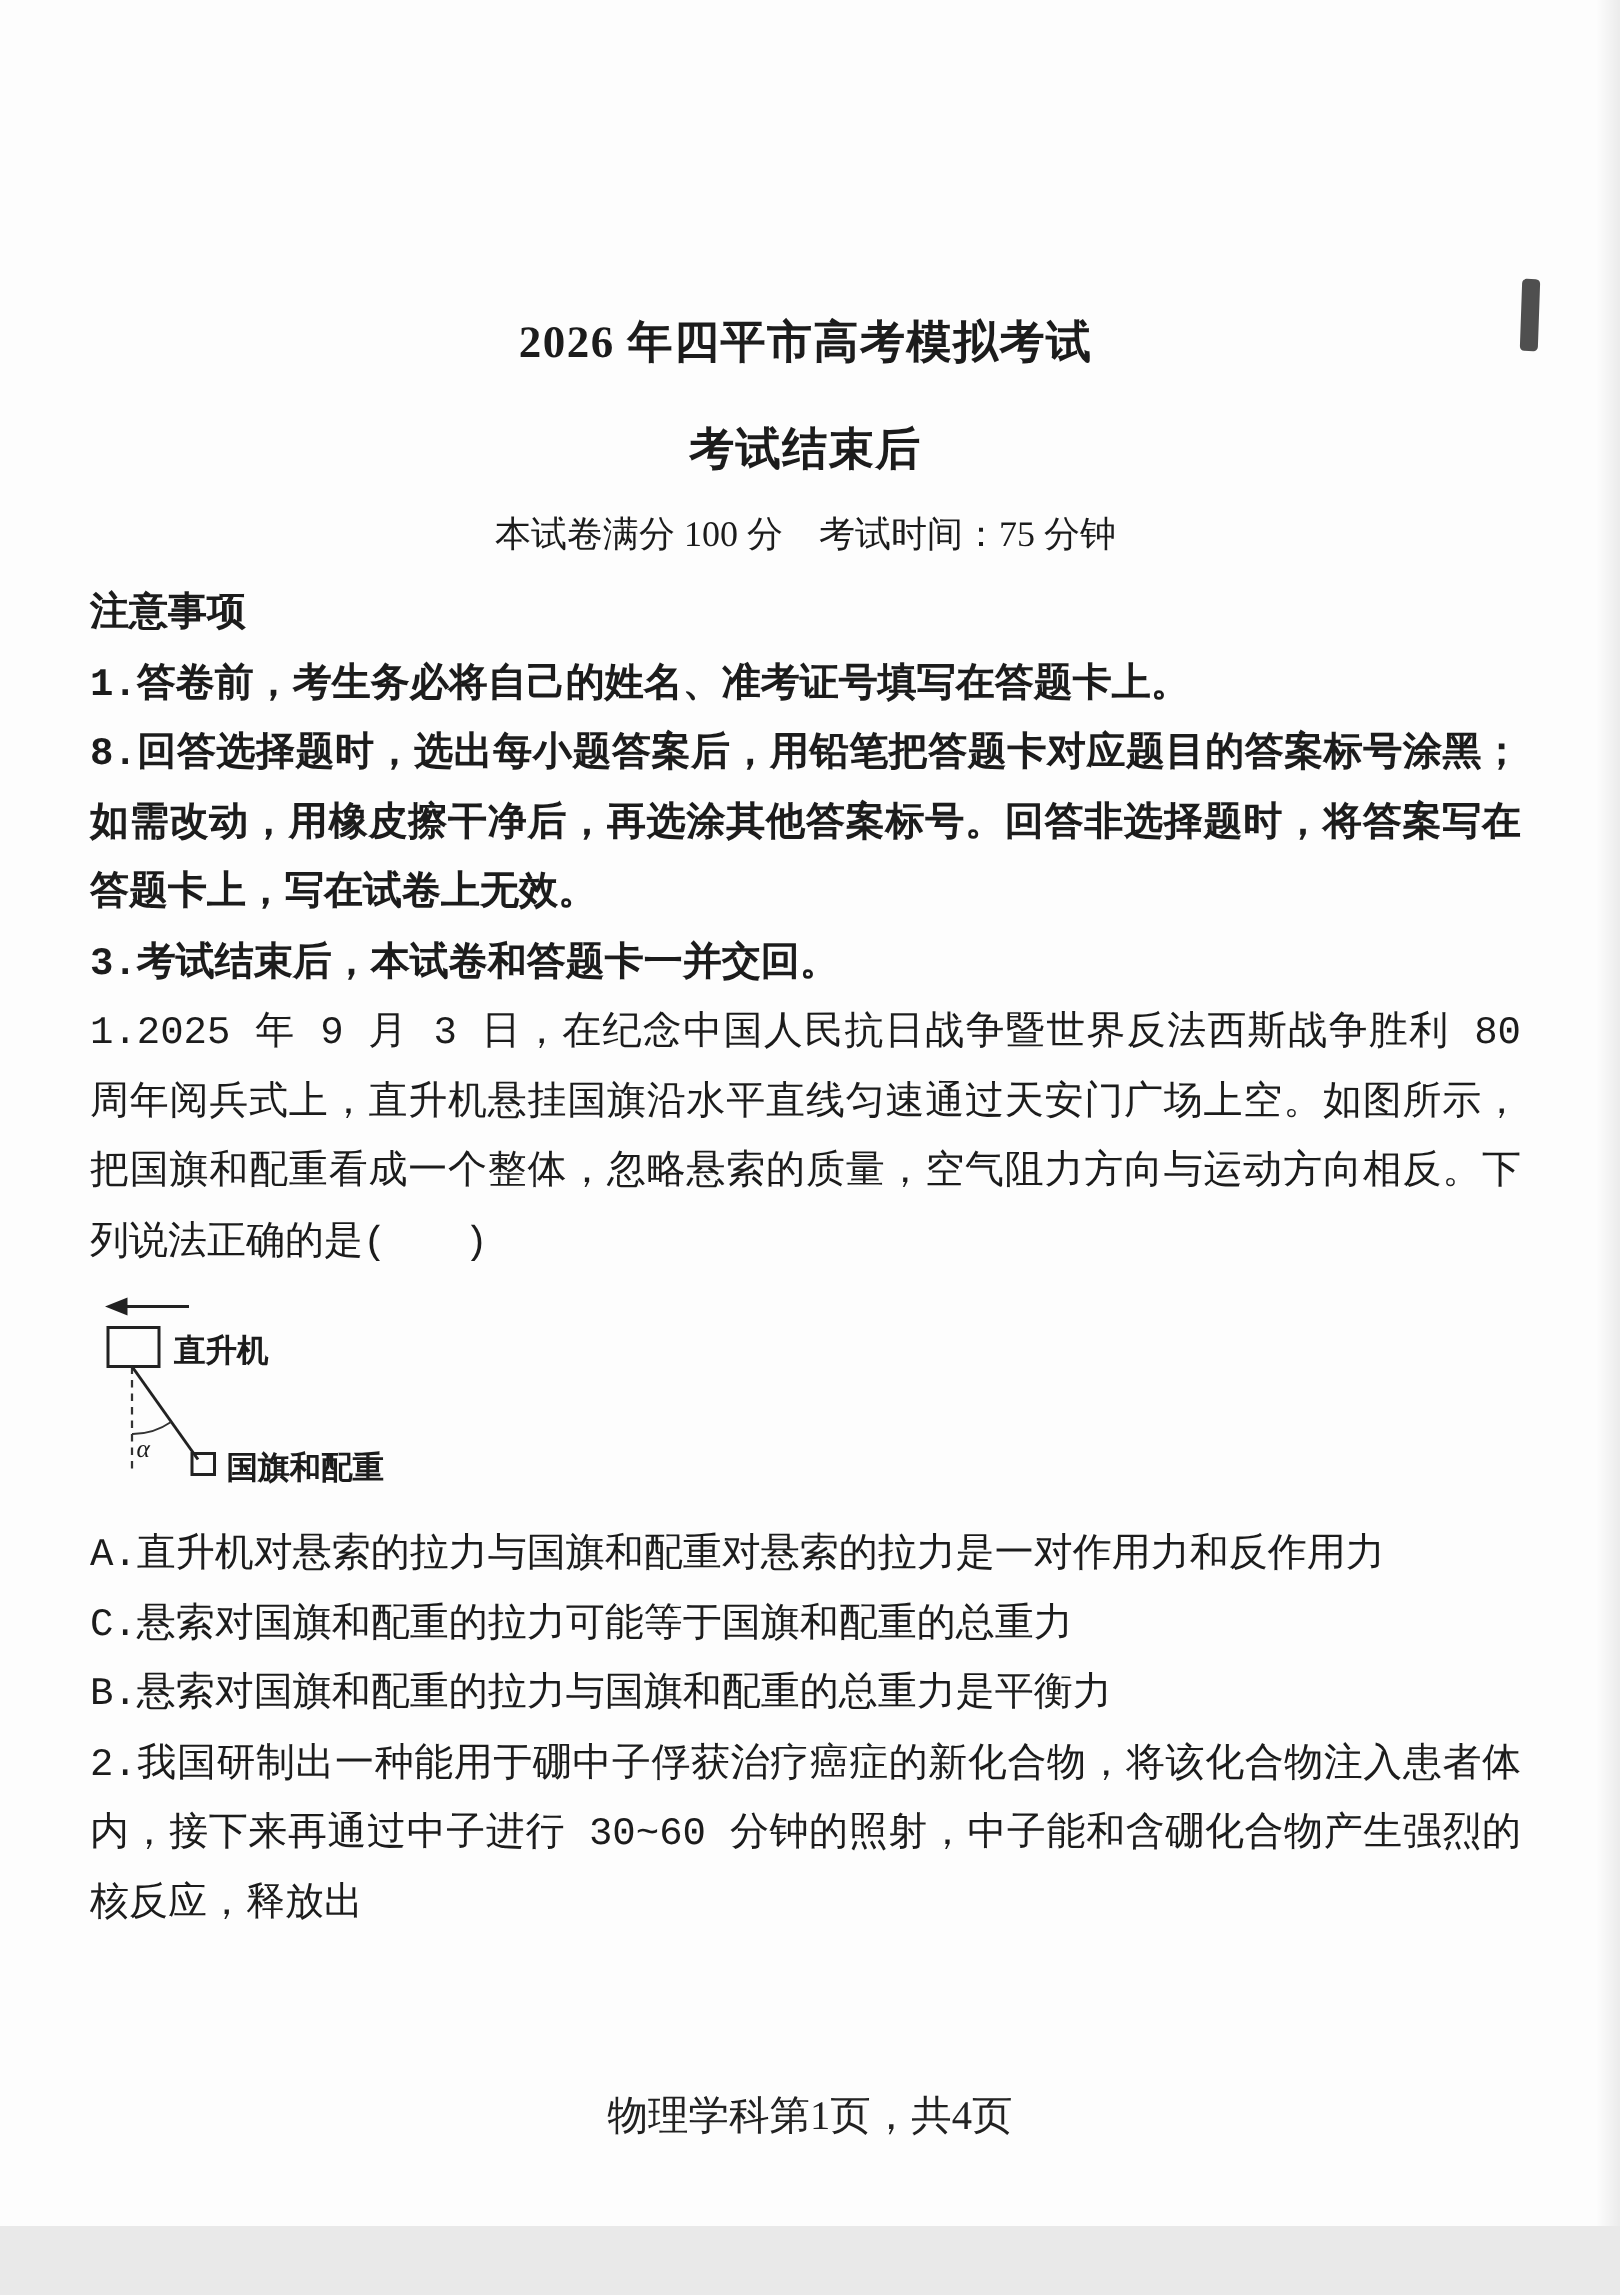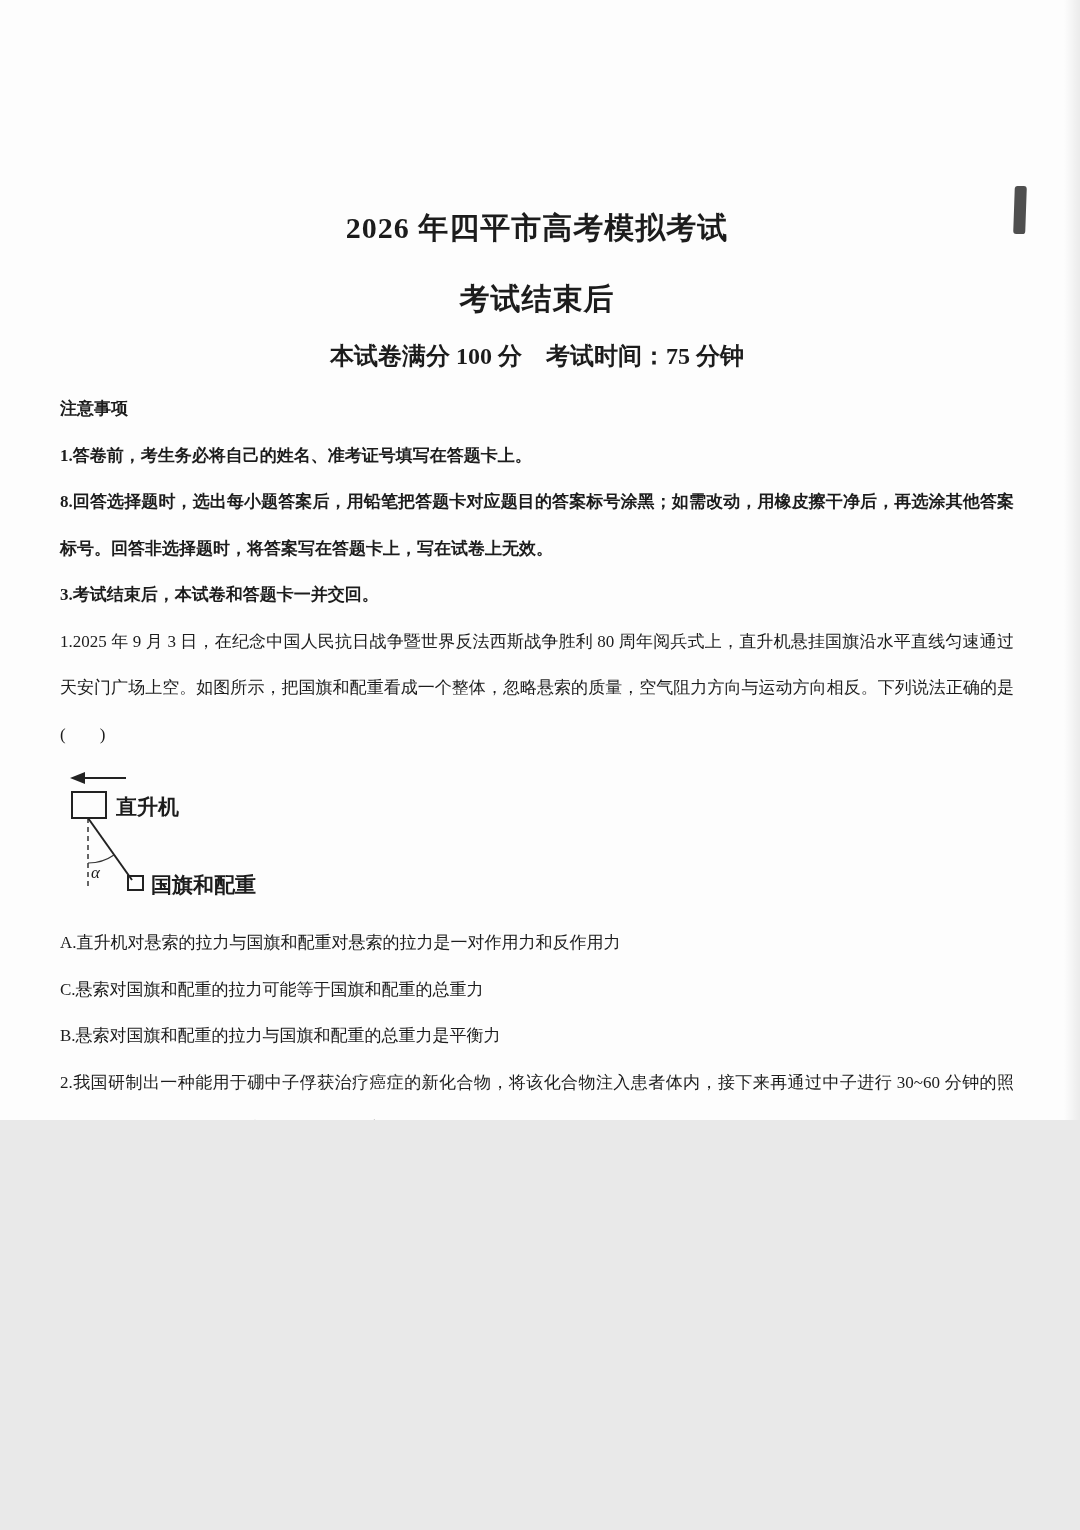--- a/index.html
+++ b/index.html
@@ -1,19 +1,19 @@
 <!DOCTYPE html>
 <html><head>
 <meta charset="utf-8">
 <style>
   html, body { margin: 0; padding: 0; background: #e9e9e9; }
   .page {
     position: relative;
     width: 1080px;
-    height: 1120px;
+    height: 1484px;
     margin: 0 auto;
     background: #fdfdfd;
     overflow: hidden;
     font-family: "Liberation Serif", "DejaVu Serif", serif;
     color: #1c1c1c;
   }
   .content {
     position: absolute;
     left: 60px;
     right: 66px;
@@ -30,27 +30,27 @@
     margin: 30px 0 0 0;
     text-align: center;
     font-size: 30px;
     font-weight: 700;
     letter-spacing: 1px;
   }
   .meta {
     margin: 20px 0 0 0;
     text-align: center;
     font-size: 24px;
-    font-weight: bold;
   }
   p.body {
     margin: 0;
-    font-size: 17px;
+    font-size: 26px;
     line-height: 46.5px;
     text-align: justify;
+    font-family: Liberation Mono, monospace;
   }
   p.body.first { margin-top: 14px; }
   p.bold { font-weight: 700; }
   .figure {
     margin: 10px 0 2px 0;
     height: 150px;
   }
   .figure svg text {
     font-family: "Liberation Sans", "DejaVu Sans", sans-serif;
     font-weight: 700;

